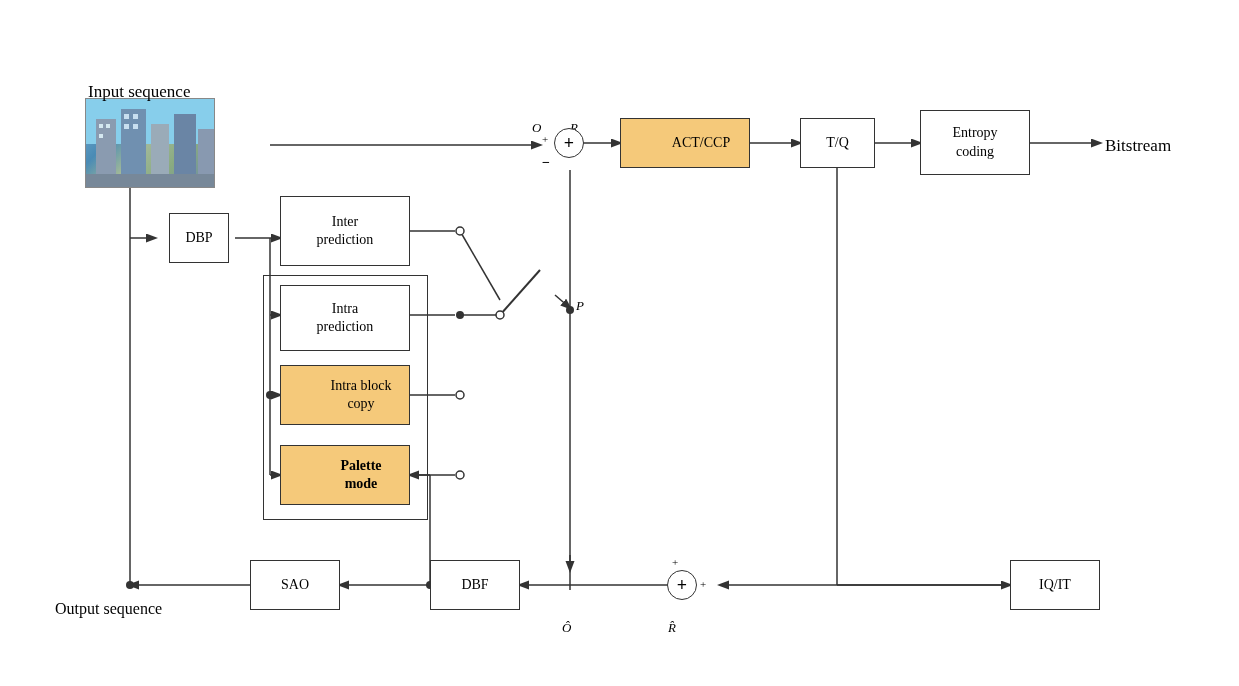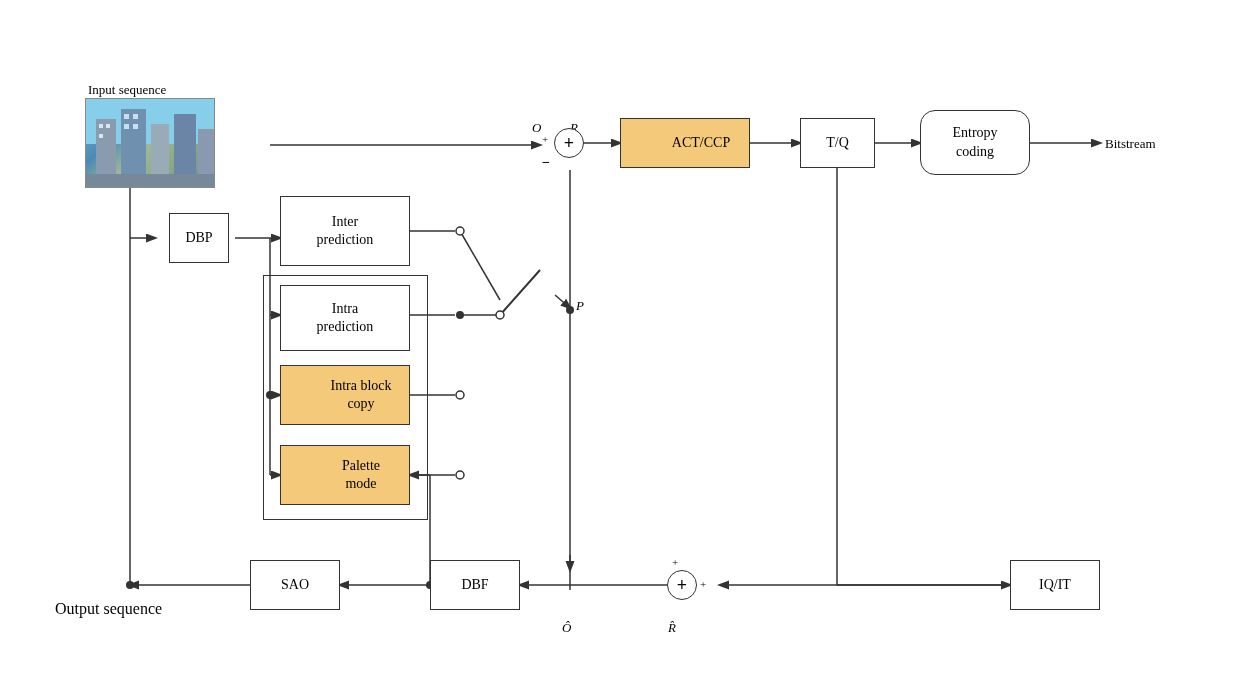--- a/index.html
+++ b/index.html
@@ -61,21 +61,21 @@
     }
 
     .label {
       position: absolute;
       font-size: 13px;
       font-style: italic;
     }
 
     .label-normal {
       position: absolute;
-      font-size: 13px;
+      font-size: 17px;
     }
 
     
     .img-placeholder {
       position: absolute;
       width: 130px;
       height: 90px;
       background: linear-gradient(135deg, #7ab0d4 0%, #4a8bb5 30%, #a0b898 50%, #8aab80 70%, #6688aa 100%);
       border: 1px solid #888;
       overflow: hidden;
@@ -231,33 +231,33 @@
   </div>
 
   <div class="box" style="left:280px; top:285px; width:130px; height:66px;">
     <span>Intra<br>prediction</span>
   </div>
 
   <div class="box box-orange" style="left:280px; top:365px; width:130px; height:60px;">
     <span>Intra block<br>copy</span>
   </div>
 
-  <div class="box box-orange" style="left:280px; top:445px; width:130px; height:60px;">
+  <div class="box box-orange" style="left:280px; top:445px; width:130px; height:60px;font-weight:bold;">
     <span>Palette<br>mode</span>
   </div>
 
   <div class="box box-orange" style="left:620px; top:118px; width:130px; height:50px;">
     <span>ACT/CCP</span>
   </div>
 
   <div class="box" style="left:800px; top:118px; width:75px; height:50px;">
     <span>T/Q</span>
   </div>
 
-  <div class="box" style="left:920px; top:110px; width:110px; height:65px;border-radius:15px;">
+  <div class="box" style="left:920px; top:110px; width:110px; height:65px;">
     <span>Entropy<br>coding</span>
   </div>
 
   <div class="box" style="left:430px; top:560px; width:90px; height:50px;">
     <span>DBF</span>
   </div>
 
   <div class="box" style="left:1010px; top:560px; width:90px; height:50px;">
     <span>IQ/IT</span>
   </div>

